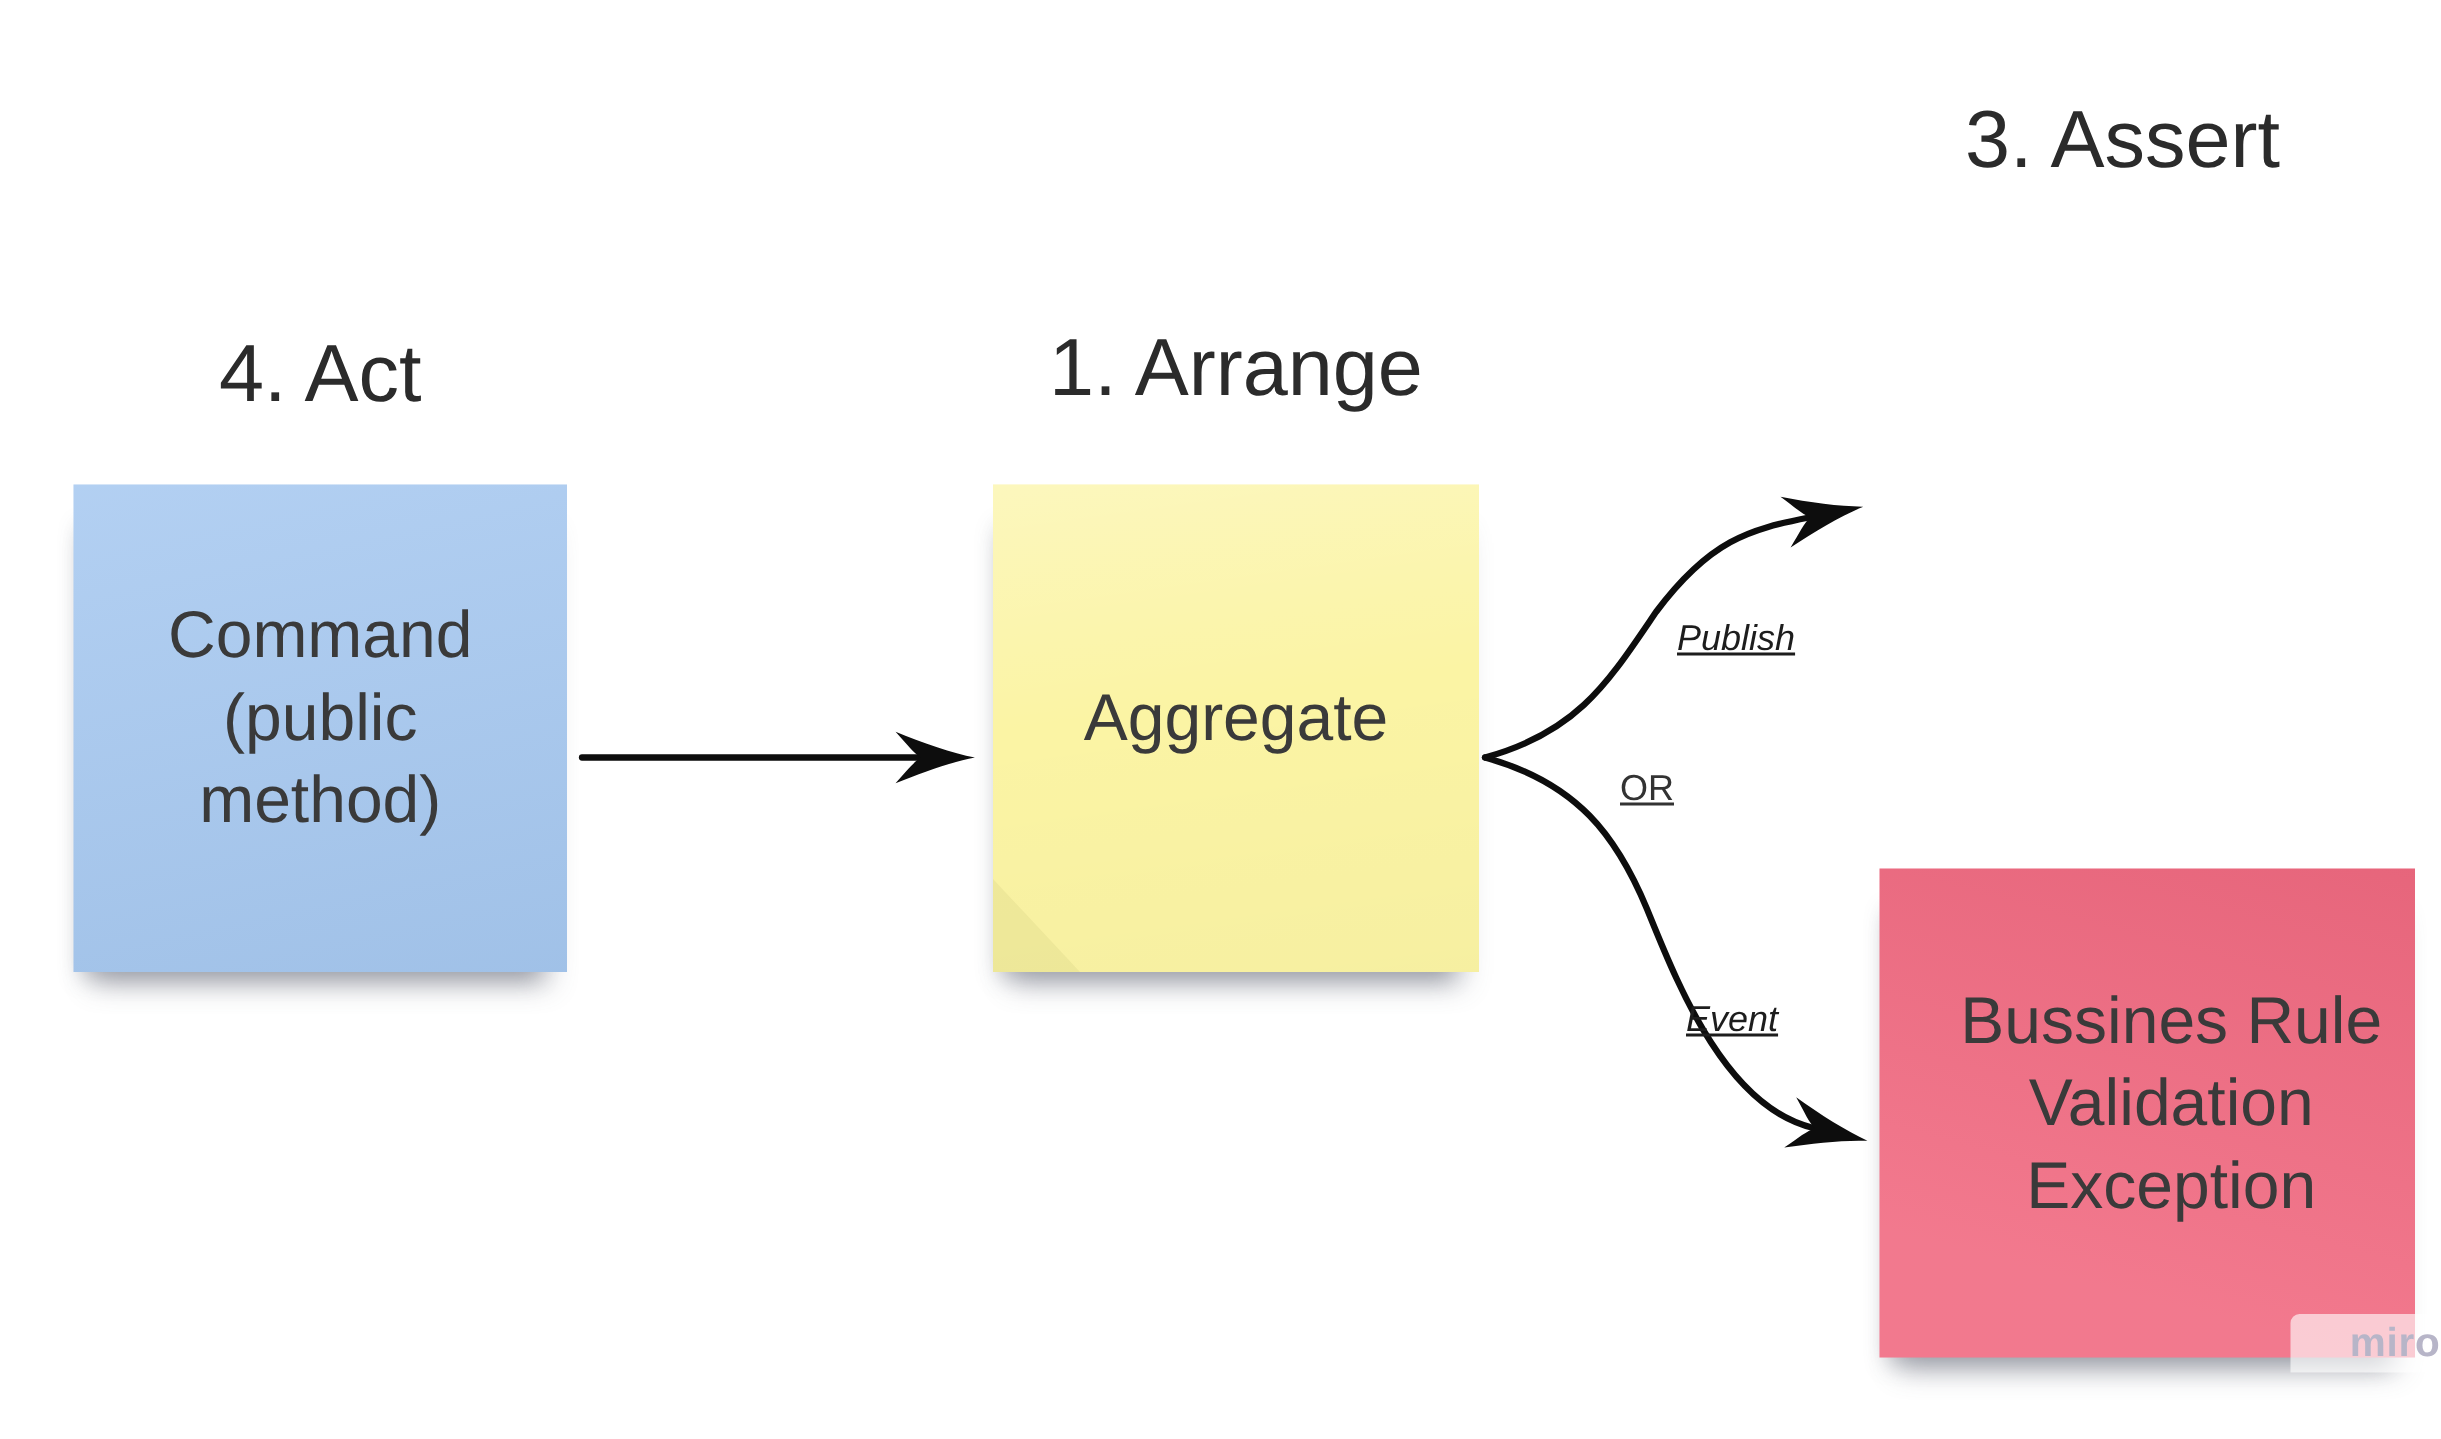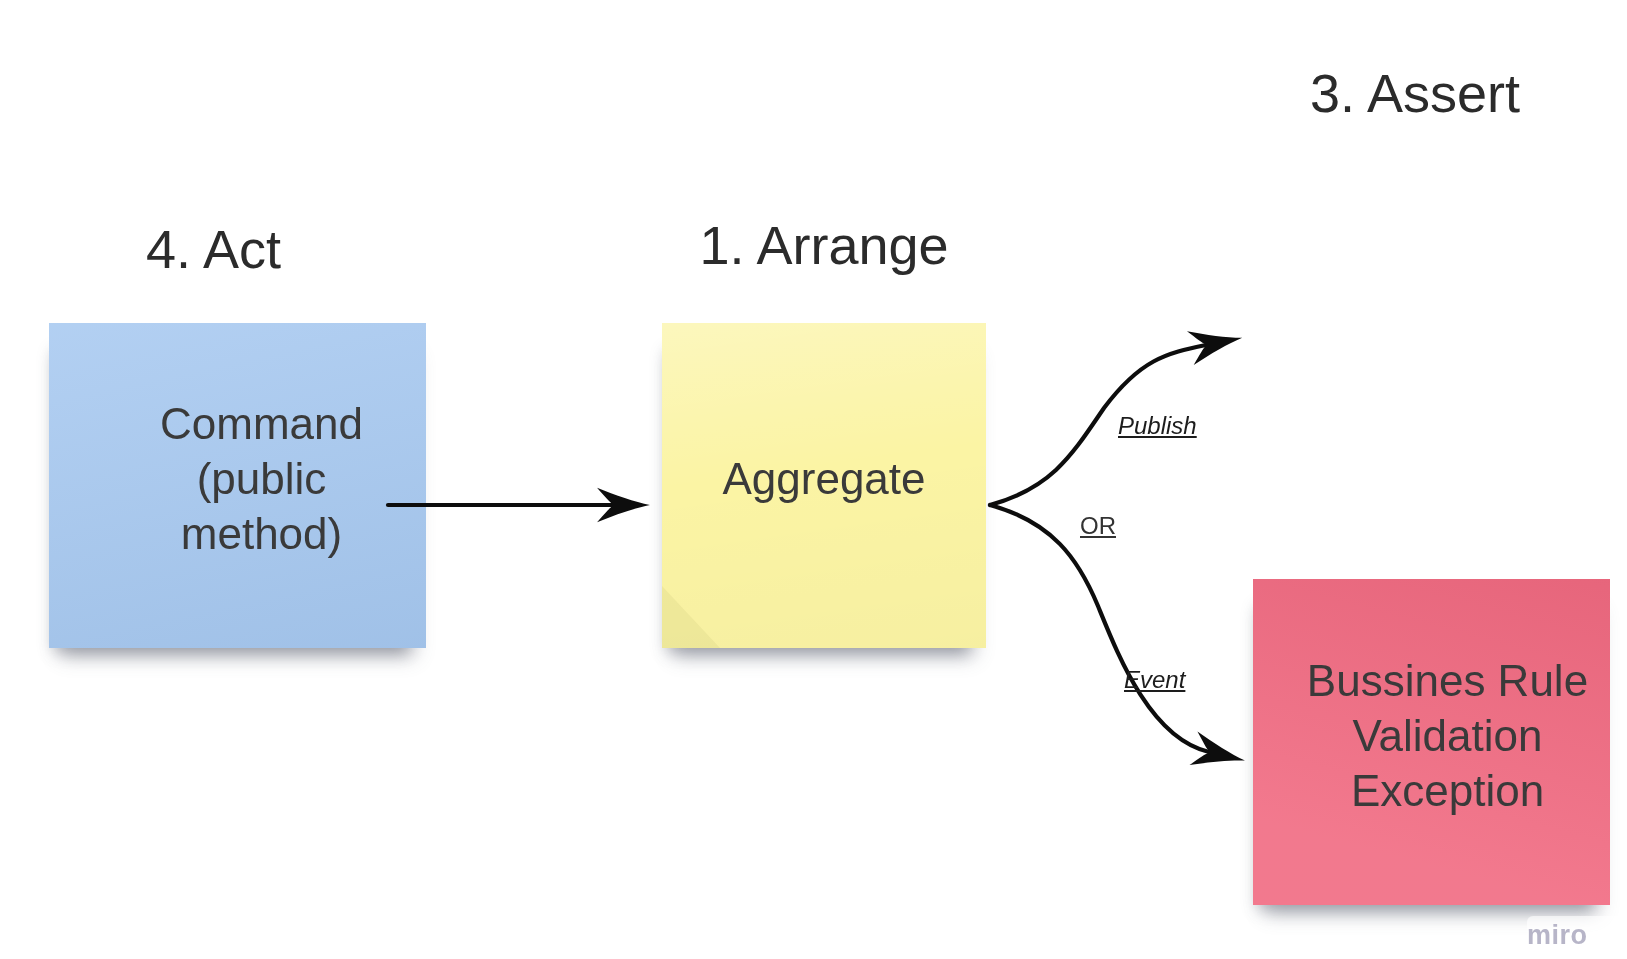--- a/index.html
+++ b/index.html
@@ -111,43 +111,43 @@
   }
   .label-italic { font-style: italic; }
   .label-publish { left: 1118px; top: 412px; }
   .label-or      { left: 1080px; top: 498px; color: #333333; margin-top: 14px; }
   .label-throw   { left: 1124px; top: 666px; }
 
   
   .watermark {
     position: absolute;
     left: 1527px;
-    top: 916px;
+    top: 876px;
     width: 100px;
     height: 39px;
     background: rgba(255, 255, 255, 0.62);
     border-top-left-radius: 6px;
     display: flex;
     align-items: center;
-    justify-content: flex-start;
+    justify-content: flex-end;
     font-size: 27px;
     font-weight: 600;
     letter-spacing: 0.5px;
   }
 </style>
 </head>
 <body>
 
 <div class="board">
 
   <div class="heading heading-act">4. Act</div>
   <div class="heading heading-arrange">1. Arrange</div>
   <div class="heading heading-assert">3. Assert</div>
 
-  <div class="note note-command" style="background-color: rgb(166, 200, 240); padding-left: 48px;">
+  <div class="note note-command" style="background-color: rgb(166, 200, 240);">
     <span class="note-text">Command (public method)</span>
   </div>
 
   <div class="note note-aggregate" style="background-color: rgb(251, 244, 164);">
     <span class="note-text">Aggregate</span>
   </div>
 
 
   <div class="note note-exception" style="background-color: rgb(241, 106, 129); padding-left: 32px;">
     <span class="note-text">Bussines Rule Validation Exception</span>

